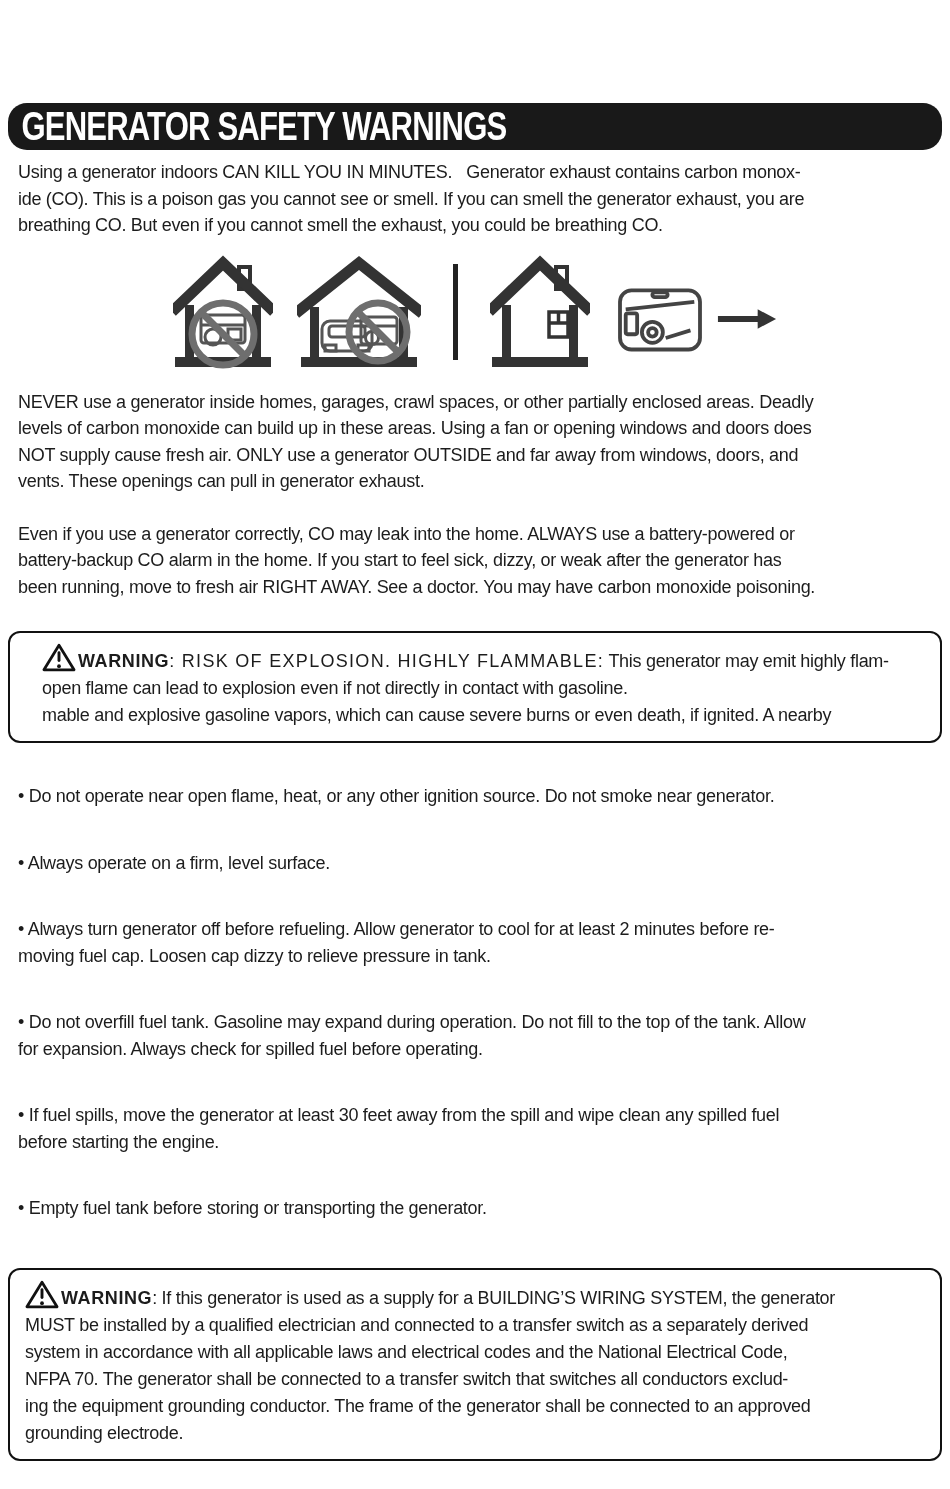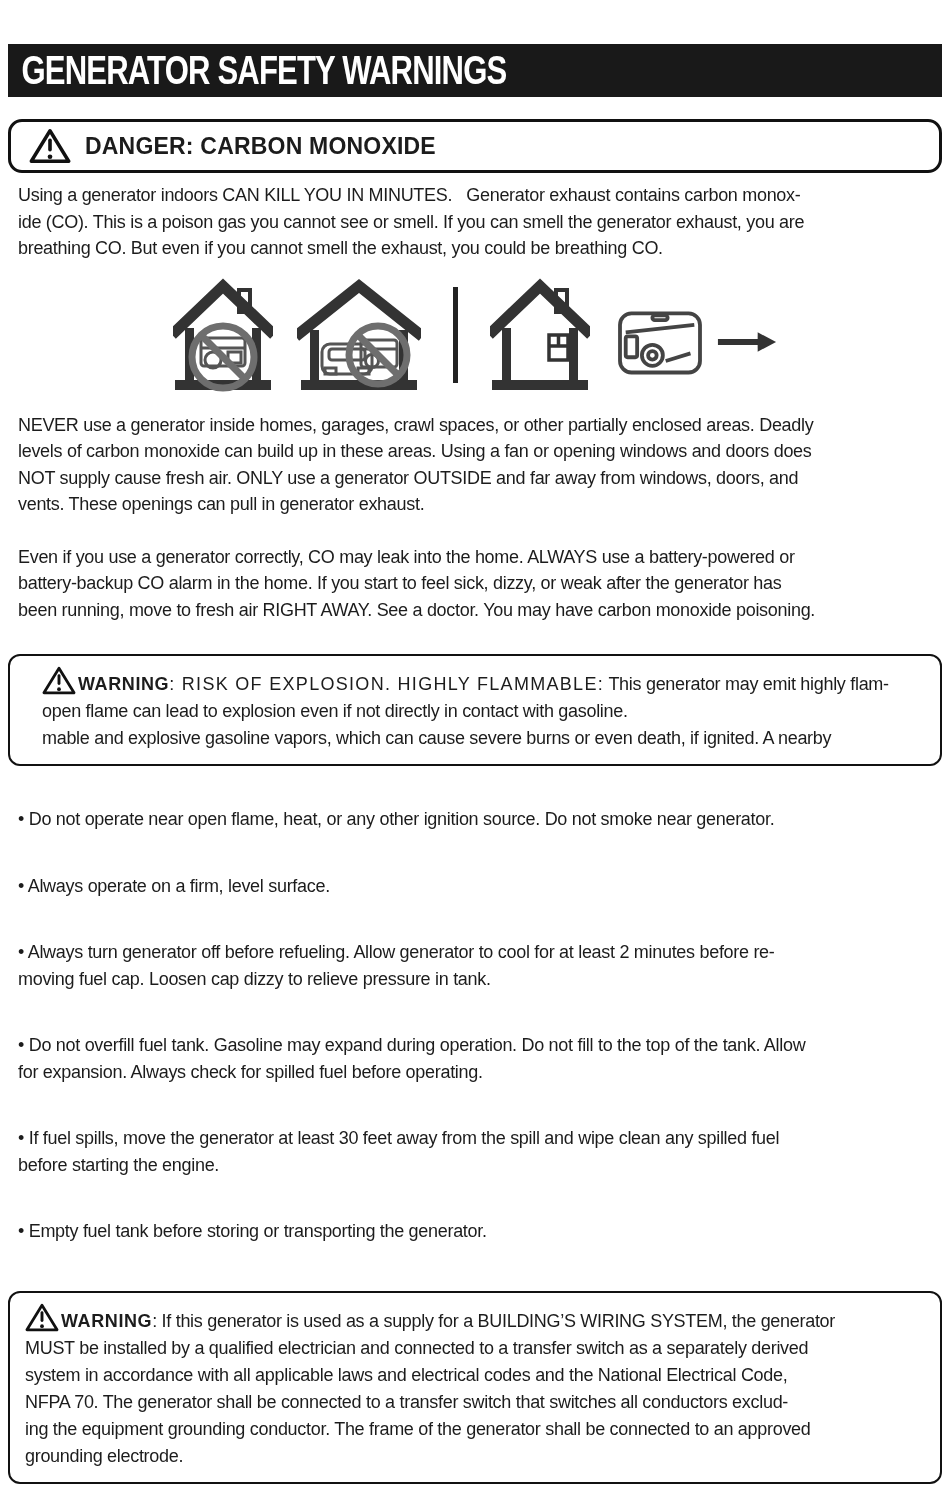--- a/index.html
+++ b/index.html
@@ -1,20 +1,20 @@
 <!DOCTYPE html>
 <html><head>
 <meta charset="utf-8">
 <style>
   html,body{margin:0;padding:0;background:#ffffff;}
   body{width:950px;min-height:1489px;font-family:"Liberation Sans","DejaVu Sans",sans-serif;color:#1c1c1c;}
   .page{width:950px;min-height:1489px;position:relative;overflow:hidden;}
 
   
-  .title-bar{margin:44px 8px 0 8px;height:53px;background:#191919;display:flex;align-items:center;}
+  .title-bar{margin:103px 8px 0 8px;height:47px;background:#191919;display:flex;align-items:center;border-radius:19px;}
   .title-text{color:#ffffff;font-size:37px;font-weight:700;letter-spacing:-1px;display:inline-block;
               transform:scale(0.84,1.12);transform-origin:0 55%;padding-left:16px;white-space:pre;}
 
   
   .callout{margin:0 8px;border:3px solid #111;border-radius:14px;background:#fff;}
   .danger-box{margin-top:22px;height:54px;display:flex;align-items:center;padding-left:18px;box-sizing:border-box;}
   .danger-title{font-size:23px;font-weight:700;letter-spacing:0.2px;margin-left:14px;white-space:pre;}
 
   .warn-box{border-width:2px;border-radius:12px;padding:10px 15px 12px 15px;}
   .warn-box .line{line-height:27px;}
@@ -45,28 +45,20 @@
 </style>
 </head>
 <body>
 
 <div class="page">
 
   <header class="title-bar">
     <span class="title-text">GENERATOR SAFETY WARNINGS</span>
   </header>
 
-  <section class="callout danger-box">
-    <svg width="42" height="36" viewBox="0 0 60 52">
-      <path d="M30 4 L57 48 L3 48 Z" fill="none" stroke="#111" stroke-width="5" stroke-linejoin="round"></path>
-      <rect x="27.4" y="15" width="5.2" height="19" rx="2.6" fill="#111"></rect>
-      <circle cx="30" cy="41.5" r="3.4" fill="#111"></circle>
-    </svg>
-    <h2 class="danger-title">DANGER: CARBON MONOXIDE</h2>
-  </section>
 
   <div class="para p1">
     <div class="line">Using a generator indoors CAN KILL YOU IN MINUTES.   Generator exhaust contains carbon monox-</div>
     <div class="line">ide (CO). This is a poison gas you cannot see or smell. If you can smell the generator exhaust, you are</div>
     <div class="line">breathing CO. But even if you cannot smell the exhaust, you could be breathing CO.</div>
   </div>
 
   <div class="pictos">
 
     <svg class="picto" width="100" height="118" viewBox="0 0 100 118">

